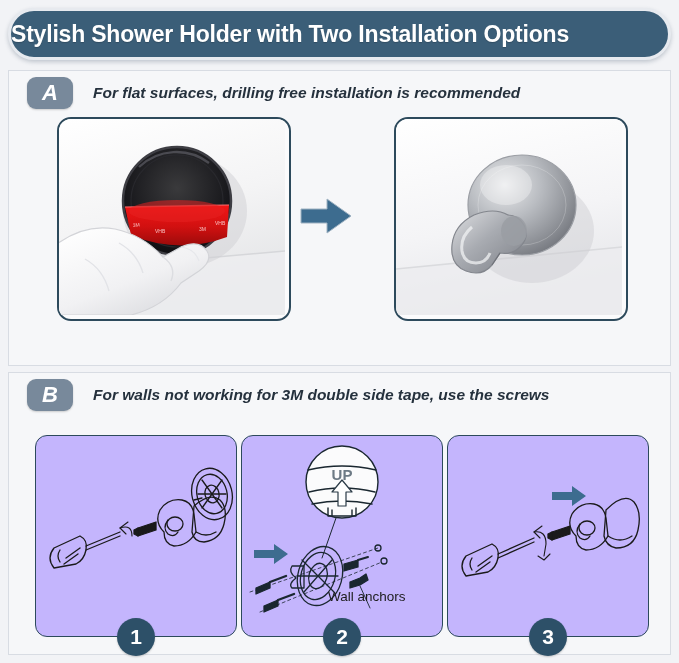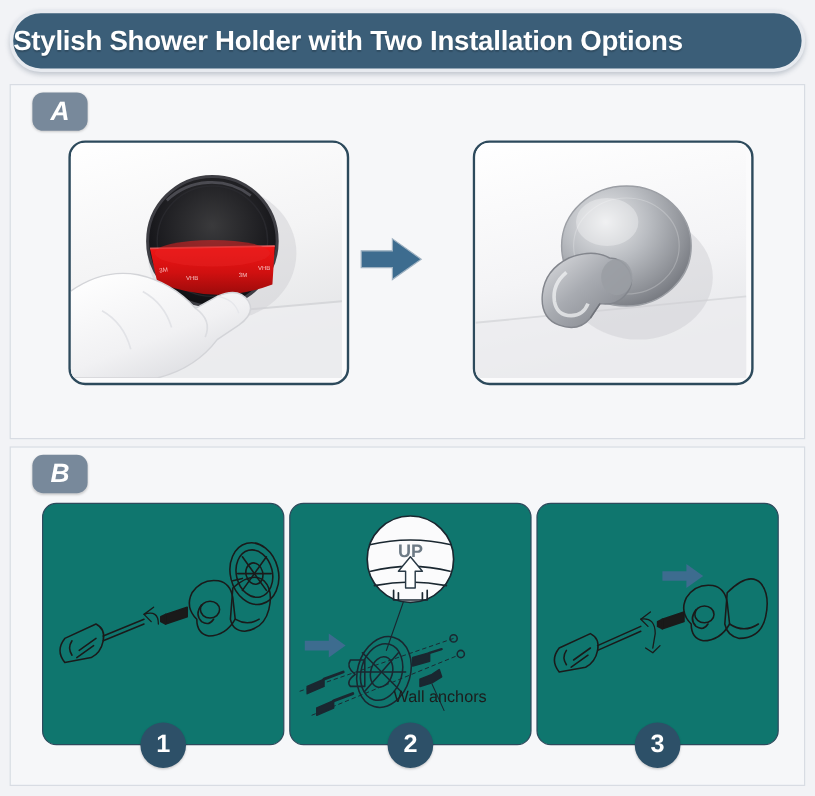--- a/index.html
+++ b/index.html
@@ -113,26 +113,26 @@
   }
 
   
   .steps {
     position: relative;
     height: 228px;
     margin-top: 2px;
   }
   .step {
     position: absolute;
-    top: 0;
+    top: 16px;
     width: 200px;
     height: 200px;
     border: 1.4px solid #2d4a5c;
     border-radius: 12px;
-    background: #0f766e;
+    background: #c4b5fd;
   }
   #step-1 { left: 26px; }
   #step-2 { left: 232px; }
   #step-3 { left: 438px; }
 
   .step-art {
     position: absolute;
     left: 0; top: 0;
     width: 200px;
     height: 200px;
@@ -170,20 +170,21 @@
 <div class="banner-wrap">
   <div class="banner">
     <span class="banner-title">Stylish Shower Holder with Two Installation Options</span>
   </div>
 </div>
 
 <div class="section" id="section-a">
 
   <div class="sec-head">
     <div class="sec-badge">A</div>
+    <div class="sec-text">For flat surfaces, drilling free installation is recommended</div>
   </div>
 
   <div class="photo-row">
 
     <div class="photo" id="photo-left">
       <svg width="226" height="196" viewBox="0 0 226 196">
         <defs>
           <linearGradient id="wallg" x1="0" y1="0" x2="0.3" y2="1">
             <stop offset="0%" stop-color="#ffffff"></stop>
             <stop offset="55%" stop-color="#f4f4f5"></stop>
@@ -280,20 +281,21 @@
       </svg>
     </div>
 
   </div>
 </div>
 
 <div class="section" id="section-b">
 
   <div class="sec-head">
     <div class="sec-badge">B</div>
+    <div class="sec-text">For walls not working for 3M double side tape, use the screws</div>
   </div>
 
   <div class="steps">
 
     <div class="step" id="step-1">
       <svg class="step-art" viewBox="0 0 200 200">
         <g fill="none" stroke="#1a1a1a" stroke-width="1.3" stroke-linejoin="round" stroke-linecap="round">
 
           <path d="M18 132 Q10 122 18 112 L44 100 Q52 104 50 114 Q48 124 40 128 Z"></path>
           <path d="M24 126 Q20 120 24 114"></path>

